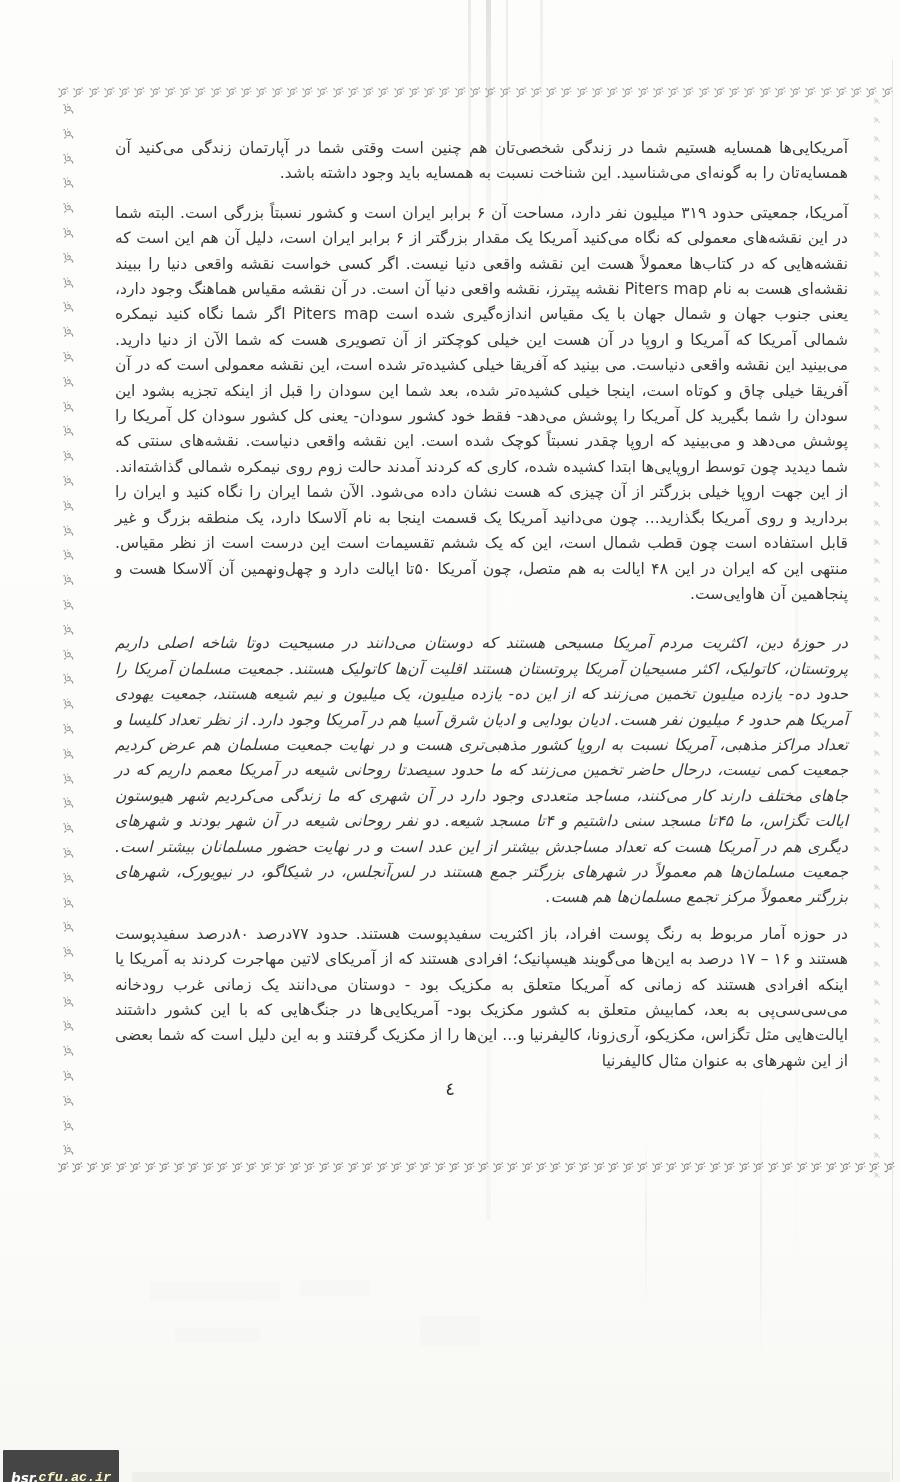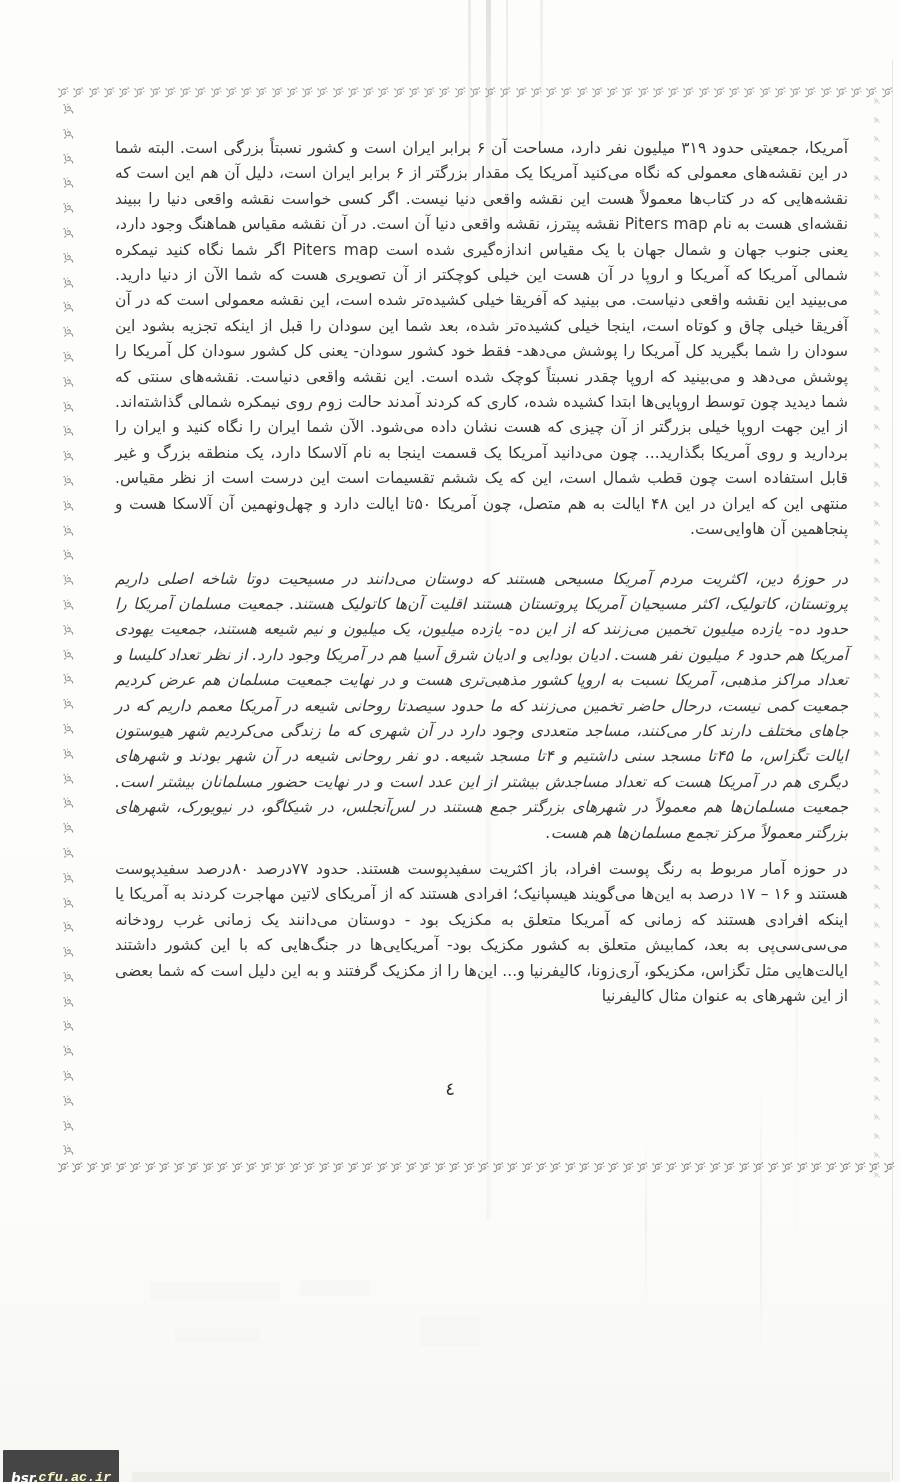--- a/index.html
+++ b/index.html
@@ -733,20 +733,21 @@
         <use href="#orn-glyph"></use>
       </svg>
       <svg class="orn" width="14" height="14" viewBox="0 0 16 16">
         <use href="#orn-glyph"></use>
       </svg>
     </div>
   <div class="paper-edge"></div>
   <div class="bottom-edge"></div>
 
   <div class="textblock" dir="rtl">
+    <p class="p1">آمریکایی‌ها همسایه هستیم شما در زندگی شخصی‌تان هم چنین است وقتی شما در آپارتمان زندگی می‌کنید آن همسایه‌تان را به گونه‌ای می‌شناسید. این شناخت نسبت به همسایه باید وجود داشته باشد.</p>
     <p class="p2">آمریکا، جمعیتی حدود ۳۱۹ میلیون نفر دارد، مساحت آن ۶ برابر ایران است و کشور نسبتاً بزرگی است. البته شما در این نقشه‌های معمولی که نگاه می‌کنید آمریکا یک مقدار بزرگتر از ۶ برابر ایران است، دلیل آن هم این است که نقشه‌هایی که در کتاب‌ها معمولاً هست این نقشه واقعی دنیا نیست. اگر کسی خواست نقشه واقعی دنیا را ببیند نقشه‌ای هست به نام Piters map نقشه پیترز، نقشه واقعی دنیا آن است. در آن نقشه مقیاس هماهنگ وجود دارد، یعنی جنوب جهان و شمال جهان با یک مقیاس اندازه‌گیری شده است Piters map اگر شما نگاه کنید نیمکره شمالی آمریکا که آمریکا و اروپا در آن هست این خیلی کوچکتر از آن تصویری هست که شما الآن از دنیا دارید. می‌بینید این نقشه واقعی دنیاست. می بینید که آفریقا خیلی کشیده‌تر شده است، این نقشه معمولی است که در آن آفریقا خیلی چاق و کوتاه است، اینجا خیلی کشیده‌تر شده، بعد شما این سودان را قبل از اینکه تجزیه بشود این سودان را شما بگیرید کل آمریکا را پوشش می‌دهد- فقط خود کشور سودان- یعنی کل کشور سودان کل آمریکا را پوشش می‌دهد و می‌بینید که اروپا چقدر نسبتاً کوچک شده است. این نقشه واقعی دنیاست. نقشه‌های سنتی که شما دیدید چون توسط اروپایی‌ها ابتدا کشیده شده، کاری که کردند آمدند حالت زوم روی نیمکره شمالی گذاشته‌اند. از این جهت اروپا خیلی بزرگتر از آن چیزی که هست نشان داده می‌شود. الآن شما ایران را نگاه کنید و ایران را بردارید و روی آمریکا بگذارید... چون می‌دانید آمریکا یک قسمت اینجا به نام آلاسکا دارد، یک منطقه بزرگ و غیر قابل استفاده است چون قطب شمال است، این که یک ششم تقسیمات است این درست است از نظر مقیاس. منتهی این که ایران در این ۴۸ ایالت به هم متصل، چون آمریکا ۵۰تا ایالت دارد و چهل‌ونهمین آن آلاسکا هست و پنجاهمین آن هاوایی‌ست.</p>
     <p class="p3">در حوزهٔ دین، اکثریت مردم آمریکا مسیحی هستند که دوستان می‌دانند در مسیحیت دوتا شاخه اصلی داریم پروتستان، کاتولیک، اکثر مسیحیان آمریکا پروتستان هستند اقلیت آن‌ها کاتولیک هستند. جمعیت مسلمان آمریکا را حدود ده- یازده میلیون تخمین می‌زنند که از این ده- یازده میلیون، یک میلیون و نیم شیعه هستند، جمعیت یهودی آمریکا هم حدود ۶ میلیون نفر هست. ادیان بودایی و ادیان شرق آسیا هم در آمریکا وجود دارد. از نظر تعداد کلیسا و تعداد مراکز مذهبی، آمریکا نسبت به اروپا کشور مذهبی‌تری هست و در نهایت جمعیت مسلمان هم عرض کردیم جمعیت کمی نیست، درحال حاضر تخمین می‌زنند که ما حدود سیصدتا روحانی شیعه در آمریکا معمم داریم که در جاهای مختلف دارند کار می‌کنند، مساجد متعددی وجود دارد در آن شهری که ما زندگی می‌کردیم شهر هیوستون ایالت تگزاس، ما ۴۵تا مسجد سنی داشتیم و ۴تا مسجد شیعه. دو نفر روحانی شیعه در آن شهر بودند و شهرهای دیگری هم در آمریکا هست که تعداد مساجدش بیشتر از این عدد است و در نهایت حضور مسلمانان بیشتر است. جمعیت مسلمان‌ها هم معمولاً در شهرهای بزرگتر جمع هستند در لس‌آنجلس، در شیکاگو، در نیویورک، شهرهای بزرگتر معمولاً مرکز تجمع مسلمان‌ها هم هست.</p>
     <p class="p4">در حوزه آمار مربوط به رنگ پوست افراد، باز اکثریت سفیدپوست هستند. حدود ۷۷درصد ۸۰درصد سفیدپوست هستند و ۱۶ – ۱۷ درصد به این‌ها می‌گویند هیسپانیک؛ افرادی هستند که از آمریکای لاتین مهاجرت کردند به آمریکا یا اینکه افرادی هستند که زمانی که آمریکا متعلق به مکزیک بود - دوستان می‌دانند یک زمانی غرب رودخانه می‌سی‌سی‌پی به بعد، کمابیش متعلق به کشور مکزیک بود- آمریکایی‌ها در جنگ‌هایی که با این کشور داشتند ایالت‌هایی مثل تگزاس، مکزیکو، آری‌زونا، کالیفرنیا و... این‌ها را از مکزیک گرفتند و به این دلیل است که شما بعضی از این شهرهای به عنوان مثال کالیفرنیا</p>
   </div>
 
   <div class="page-num">٤</div>
 
   <div class="ghost g1"></div>
   <div class="ghost g2"></div>
   <div class="ghost g3"></div>

